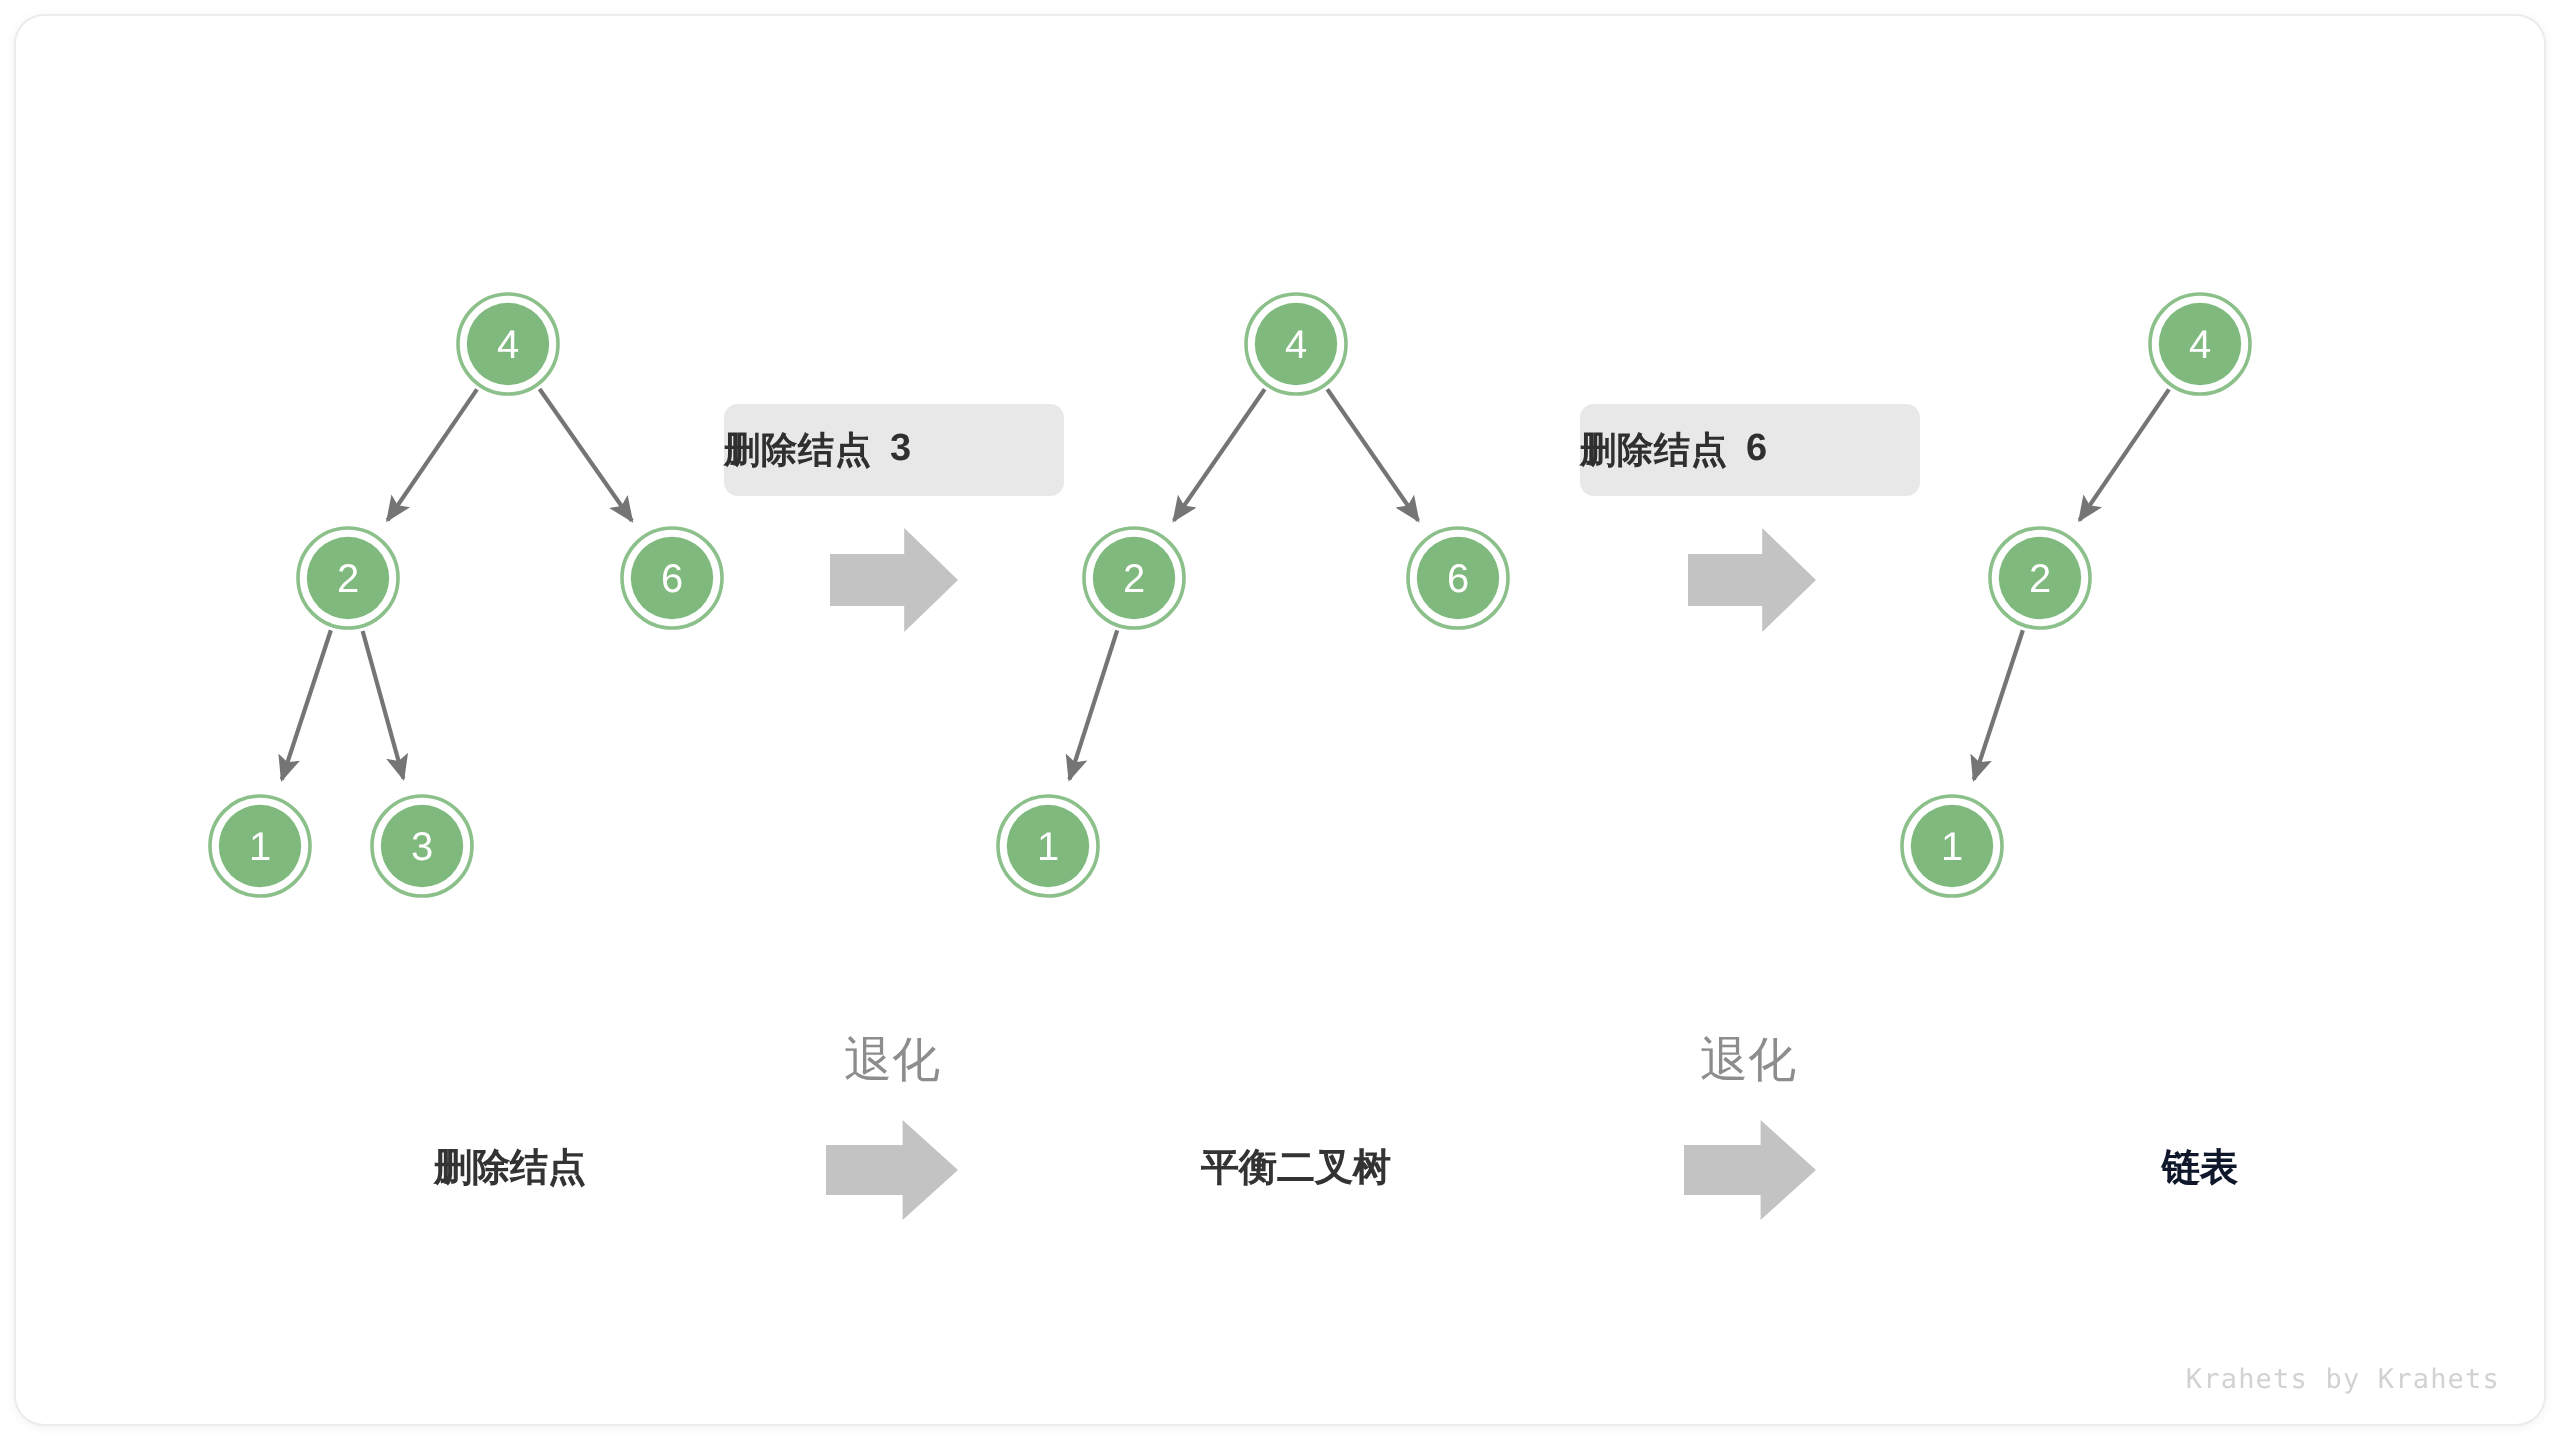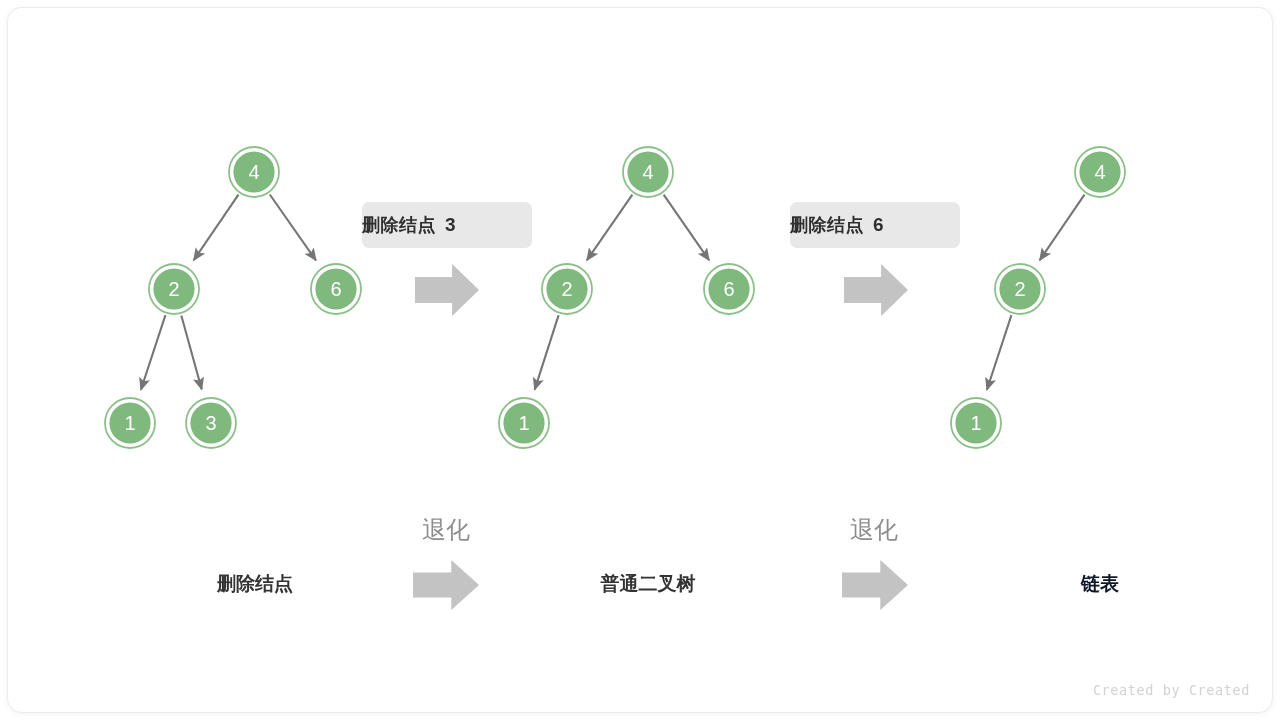--- a/index.html
+++ b/index.html
@@ -202,18 +202,18 @@
         <span>删除结点</span>
         <span class="num">6</span>
       </div>
     </div>
   <div id="degrade-layer">
       <div class="degrade-label" style="left: 378px; top: 506px; width: 120px; color: rgb(141, 141, 141);">退化</div>
       <div class="degrade-label" style="left: 806px; top: 506px; width: 120px; color: rgb(141, 141, 141);">退化</div>
     </div>
   <div id="stages-layer">
       <div class="stage-label" style="left: 137px; top: 563px; width: 220px; color: rgb(51, 51, 51);">删除结点</div>
-      <div class="stage-label" style="left: 530px; top: 563px; width: 220px; color: rgb(51, 51, 51);">普通二叉树</div>
+      <div class="stage-label" style="left: 530px; top: 563px; width: 220px; color: rgb(51, 51, 51);">平衡二叉树</div>
       <div class="stage-label" style="left: 982px; top: 563px; width: 220px; color: #0f172a;">链表</div>
     </div>
 
-  <div class="credit">Created by Created</div>
+  <div class="credit">Krahets by Krahets</div>
 </div>
 
 </body></html>

